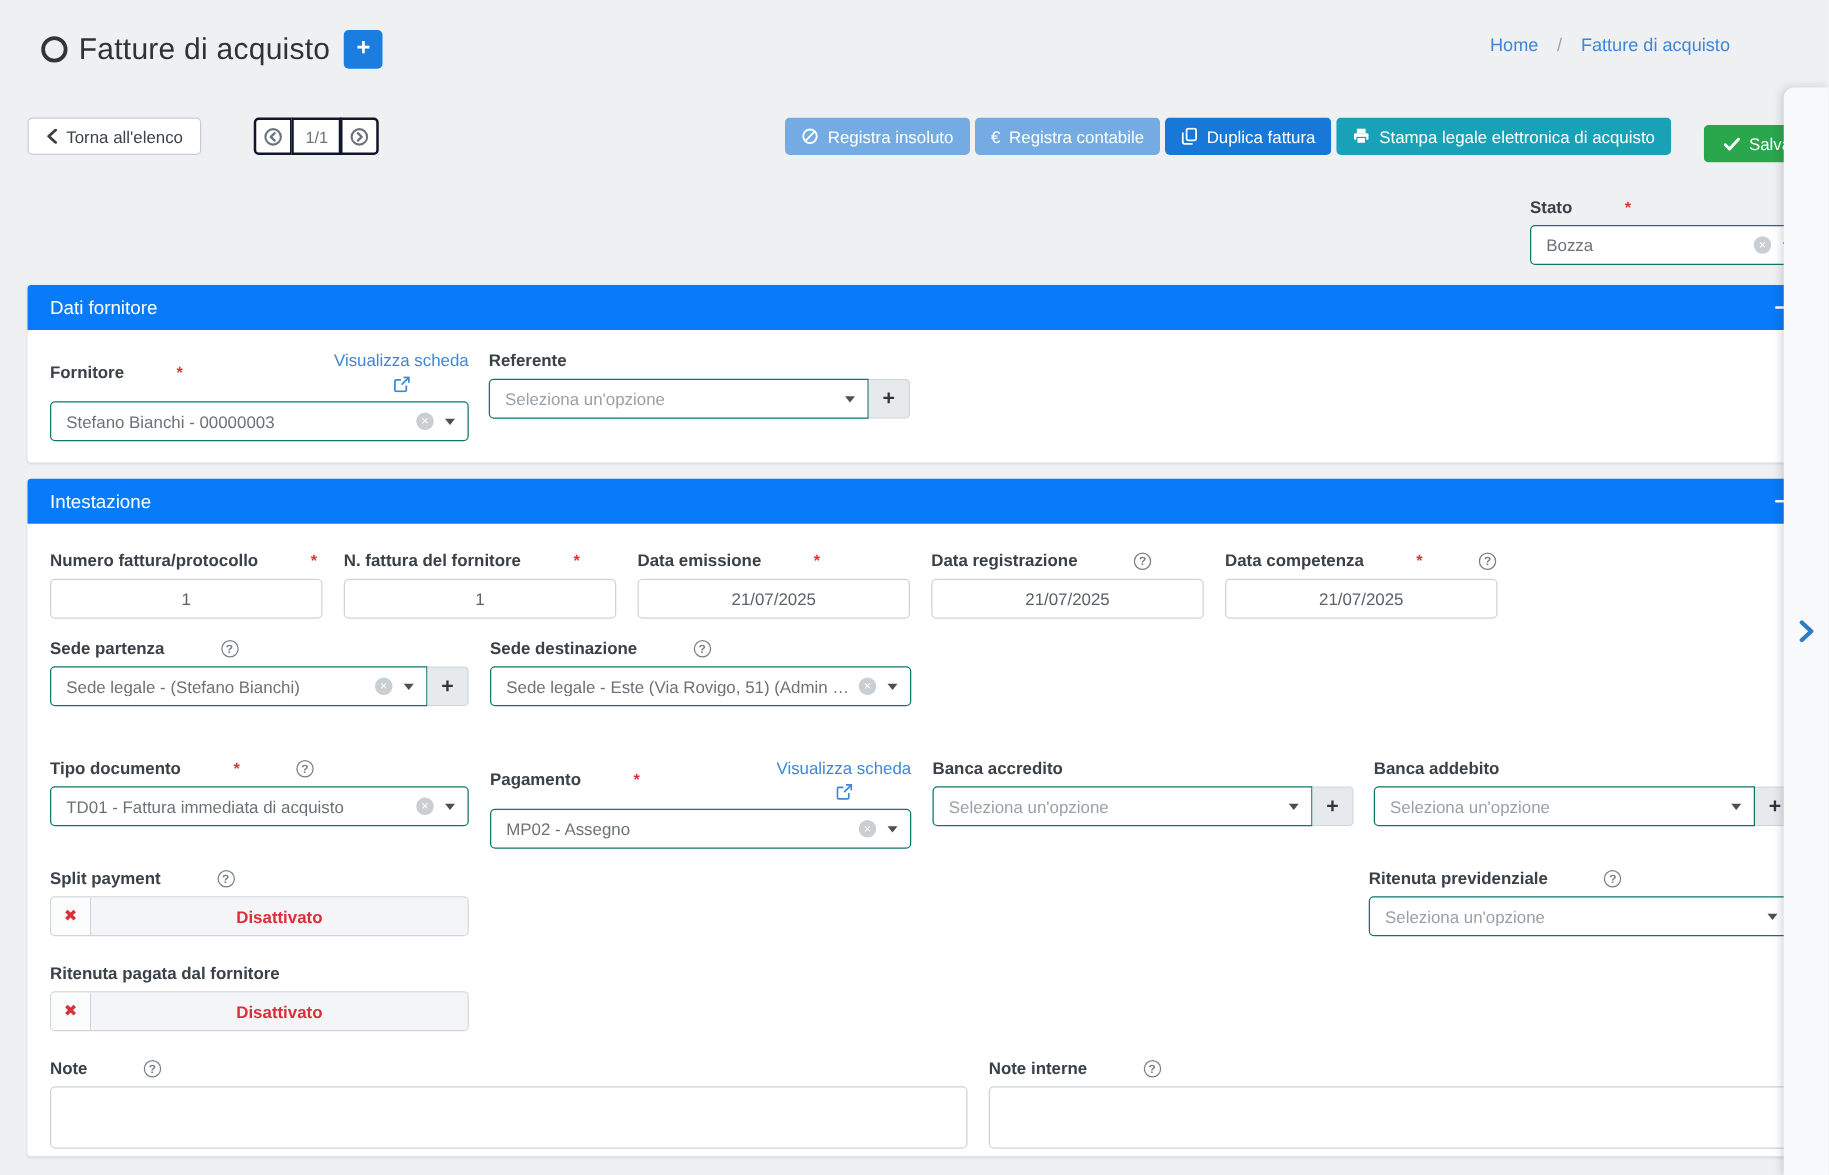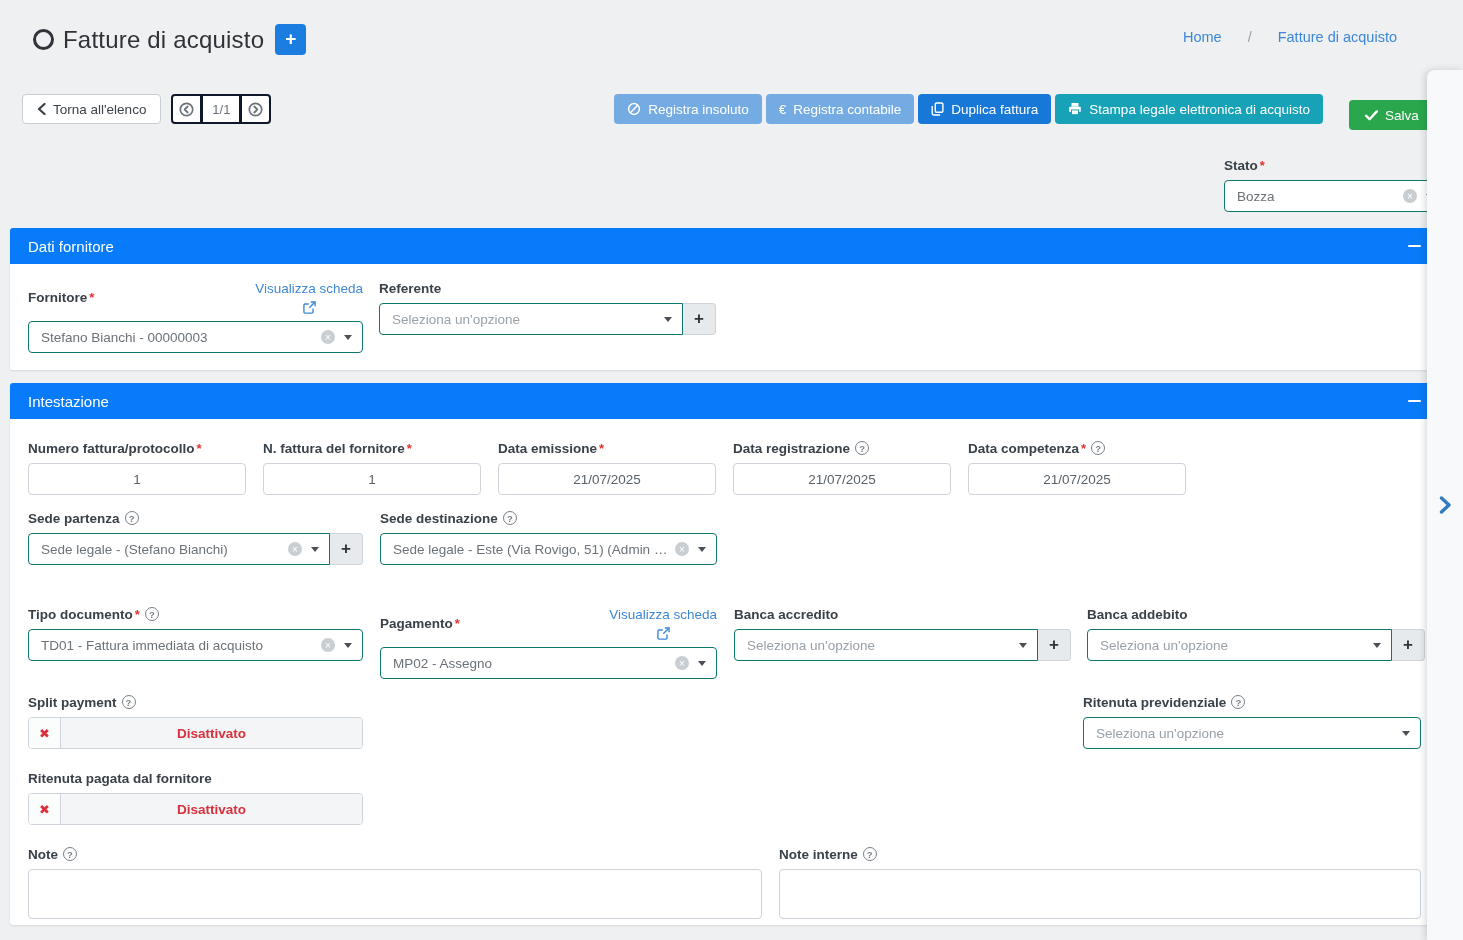--- a/index.html
+++ b/index.html
@@ -12,43 +12,43 @@
   }
   
   .title-row { position:absolute; top:24px; left:33px; display:flex; align-items:center; }
   .ring-icon { width:21px; height:21px; border:3px solid #2f353b; border-radius:50%; display:inline-block; }
   .page-title { font-size:24px; font-weight:400; color:#2f3338; margin-left:9px; letter-spacing:.2px; }
   .title-add-btn {
     margin-left:11px; width:31px; height:31px; background:#1b7de0; border:none; border-radius:4px;
     color:#fff; font-size:19px; font-weight:bold; display:flex; align-items:center; justify-content:center;
     cursor:pointer; padding-bottom:2px;
   }
-  .breadcrumb { position:absolute; top:29px; right:66px; font-size:14.5px; display:flex; gap:26px; }
+  .breadcrumb { position:absolute; top:29px; right:79px; font-size:14.5px; display:flex; gap:15px; }
   .breadcrumb a { color:#3d87d8; text-decoration:none; cursor:pointer; }
   .breadcrumb .sep { color:#9aa1a8; }
 
   
-  .toolbar { position:absolute; top:94px; left:22px; right:28px; height:30px; display:flex; align-items:center; }
+  .toolbar { position:absolute; top:94px; left:22px; right:14px; height:30px; display:flex; align-items:center;gap:32px; }
   .btn { display:inline-flex; align-items:center; justify-content:center; gap:7px; height:30px;
          border-radius:4px; font-size:13.5px; cursor:pointer; border:1px solid transparent; white-space:nowrap; }
   .btn-back { background:#fff; border-color:#c9ced3; color:#3b4248; padding:0 14px; }
   .pager-group { display:flex; margin-left:10px; }
   .pager-group > * { background:#fff; border:2px solid #0f172a; height:30px; display:flex; align-items:center; justify-content:center; }
   .pager-group > *:not(:first-child){ margin-left:-1px; }
   .pager-prev { width:31px; border-radius:4px 0 0 4px; cursor:pointer; }
   .pager-text { width:40px; font-size:13px; color:#6a737c; }
   .pager-next { width:31px; border-radius:0 4px 4px 0; cursor:pointer; }
   .toolbar-actions { margin-left:auto; display:flex; gap:4px; align-items:center; }
   .btn-muted   { background:#74abe2; color:#fff; padding:0 12px; }
   .btn-primary { background:#1878d8; color:#fff; padding:0 12px; }
   .btn-teal    { background:#17a2b8; color:#fff; padding:0 12px; }
   .btn-green   { background:#2aa64c; color:#fff; padding:0 13px; margin-left:22px; min-width:86px;margin-top:12px; }
 
   
-  .field-label { font-size:13.5px; font-weight:bold; color:#3a4149; margin-bottom:7px; display:flex; align-items:flex-start; }
+  .field-label { font-size:13.5px; font-weight:bold; color:#3a4149; margin-bottom:7px; display:flex; align-items:flex-end;gap:40px; }
   .req { color:#e03131; margin-left:2px; font-size:13px; }
   .q-icon { width:14px; height:14px; border:1.3px solid #788087; border-radius:50%; color:#788087;
             font-size:9.5px; font-weight:bold; display:inline-flex; align-items:center; justify-content:center;
             margin-left:5px; flex:none; }
   .label-row { display:flex; justify-content:space-between; align-items:center; margin-bottom:7px; }
   .label-row .field-label { margin-bottom:0; }
   .link { color:#3d87d8; font-size:13.5px; font-weight:400; text-decoration:none; cursor:pointer;
           display:inline-flex; align-items:center; gap:5px;flex-direction:column; }
   .inp { width:100%; height:32px; border:1px solid #ced4da; border-radius:4px; background:#fff;
          font-size:13.5px; color:#5a6268; text-align:center; font-family:inherit; outline:none; }
@@ -70,21 +70,21 @@
               display:flex; align-items:center; justify-content:center; flex:none; }
   .toggle-label { flex:1; background:#f4f5f6; color:#d9303e; font-weight:bold; font-size:13.5px;
                   display:flex; align-items:center; justify-content:center; }
   textarea.note-area { width:100%; height:50px; border:1px solid #ced4da; border-radius:4px; resize:none;
                        font-family:inherit; font-size:13.5px; padding:6px 10px; outline:none; color:#5a6268; }
 
   
   .stato-field { position:absolute; top:158px; left:1224px; width:221px; }
 
   
-  .card { position:absolute; left:10px; width:1429px; background:#fff; border-radius:3px;
+  .card { position:absolute; left:22px; width:1429px; background:#fff; border-radius:3px;
           box-shadow:0 1px 2px rgba(40,50,60,.12); }
   .card-header { height:36px; background:#077bf9; color:#fff; font-size:15px; display:flex; align-items:center;
                  padding:0 18px; border-radius:3px 3px 0 0; }
   .collapse-icon { margin-left:auto; width:13px; height:2.5px; background:#fff; border-radius:1px; cursor:pointer; }
   .card-fornitore { top:228px; height:142px; }
   .card-intestazione { top:383px; height:542px; }
   .card-body { padding:17px 18px 20px; }
   .frow { display:flex; align-items:flex-start; }
   .f218 { width:218px; margin-right:17px; flex:none; }
   .f335 { width:335px; flex:none; }

